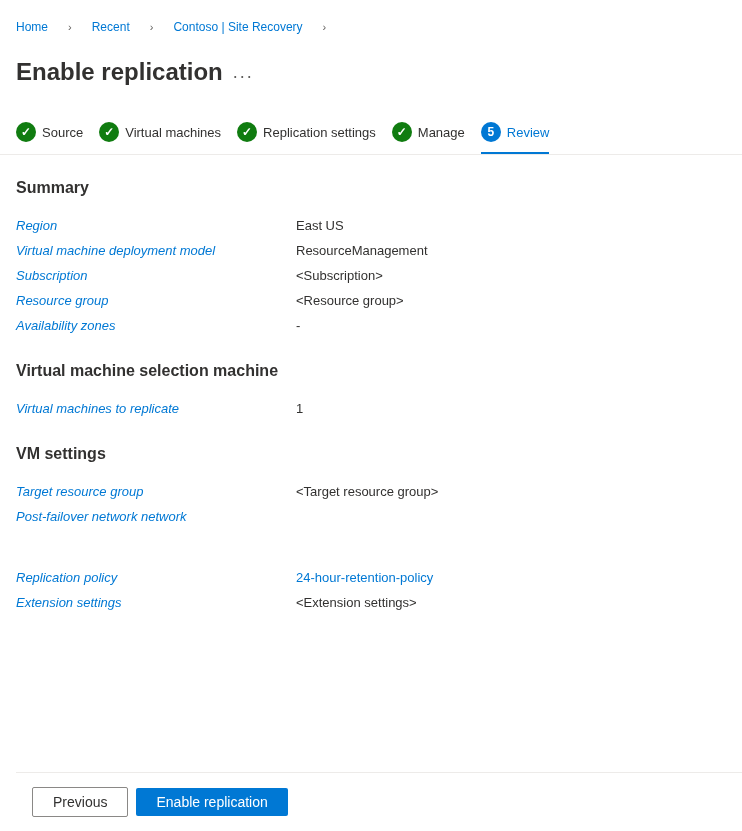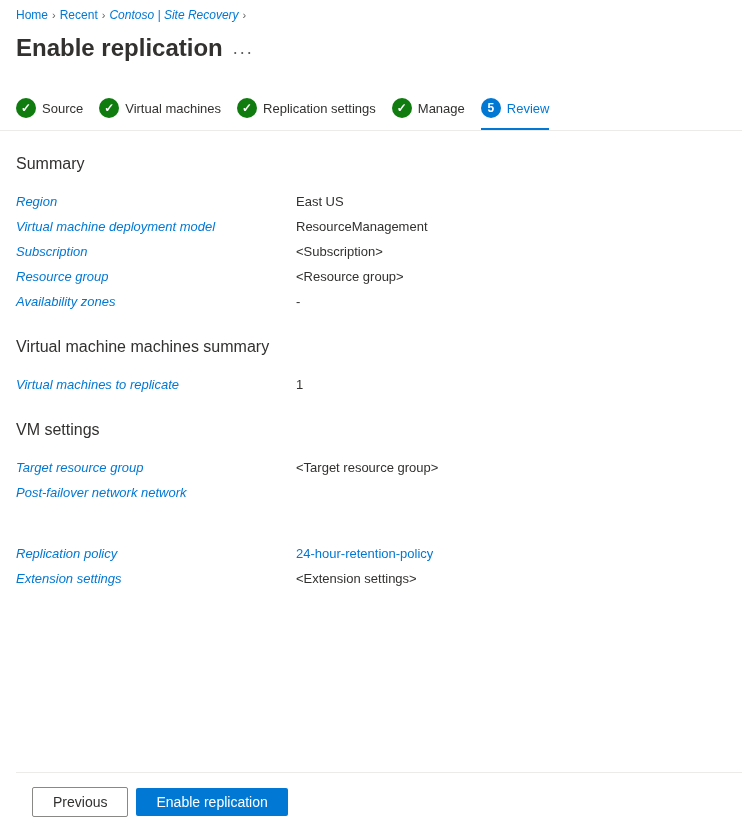--- a/index.html
+++ b/index.html
@@ -9,32 +9,32 @@
       color: #323130;
       background: #fff;
       width: 742px;
       min-height: 831px;
     }
 
     
     .breadcrumb {
       display: flex;
       align-items: center;
-      padding: 8px 16px;
+      padding: 20px 16px;
       font-size: 12px;
       color: #605e5c;
-      gap: 4px;
+      gap: 20px;
       text-align: center;
     }
     .breadcrumb a {
       color: #0078d4;
       text-decoration: none;
     }
     .breadcrumb .sep { color: #605e5c; font-size: 11px; }
-    .breadcrumb .active { color: #0078d4; font-style: italic; }
+    .breadcrumb .active { color: #0078d4; }
 
     
     .page-title-row {
       display: flex;
       align-items: center;
       padding: 4px 16px 16px 16px;
       gap: 10px;
     }
     .page-title {
       font-size: 24px;
@@ -99,21 +99,21 @@
     }
 
     
     .content {
       padding: 24px 16px;
     }
 
     
     .section-title {
       font-size: 16px;
-      font-weight: 400;
+      font-weight: 700;
       color: #323130;
       margin-bottom: 16px;
     }
 
     
     .summary-table {
       width: 100%;
       margin-bottom: 24px;
     }
     .summary-row {
@@ -247,21 +247,21 @@
 
       <div class="summary-row">
         <span class="summary-label">Availability zones</span>
         <span class="summary-value">-</span>
       </div>
 
     </div>
   </div>
 
   <div>
-    <div class="section-title">Virtual machine machines summary</div>
+    <div class="section-title">Virtual machine selection machine</div>
     <div class="summary-table">
 
       <div class="summary-row">
         <span class="summary-label">Virtual machines to replicate</span>
         <span class="summary-value">1</span>
       </div>
 
     </div>
   </div>
 

